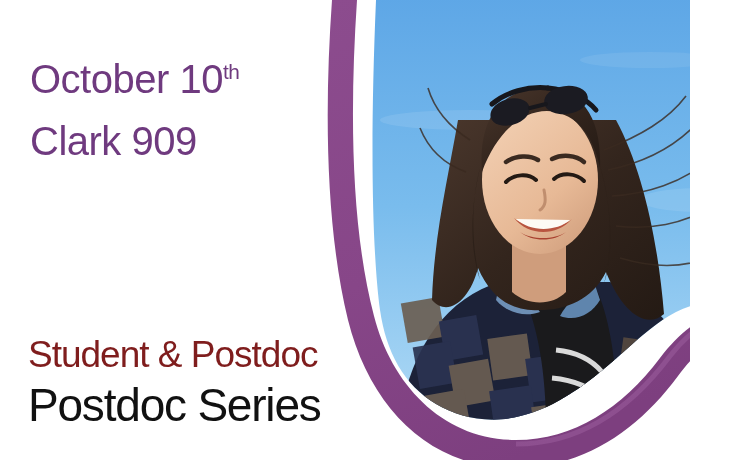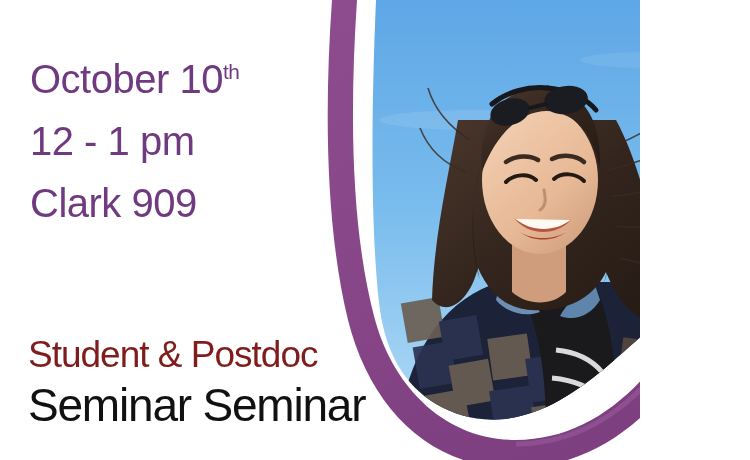--- a/index.html
+++ b/index.html
@@ -1,21 +1,21 @@
 <!DOCTYPE html>
 <html><head>
 <meta charset="utf-8">
 <style>
   html, body {
     margin: 0; padding: 0;
     background: #ffffff;
   }
   #banner {
     position: relative;
-    width: 640px;
+    width: 690px;
     height: 460px;
     background: #ffffff;
     overflow: hidden;
     font-family: "Liberation Sans", sans-serif;
   }
 
   
   #art {
     position: absolute;
     left: 0; top: 0;
@@ -208,22 +208,21 @@
                C 638 430 584 468 514 468
                C 430 468 370 408 348 320
                C 326 230 324 112 332 0 Z" fill="url(#purpleGrad)"></path>
 
       <path d="M 750 314 C 716 312 692 328 670 356 C 634 404 584 444 516 444" stroke="#9a5d9c" stroke-width="5" fill="none" opacity="0.55"></path>
     </g>
   </svg>
 
   <div class="detail-block">
     <div class="detail-line"><span>October 10</span><sup>th</sup></div>
-    <div class="detail-line">12 - 1 pm</div>
     <div class="detail-line">Clark 909</div>
   </div>
 
   <div class="title-block">
     <div class="title-line-1">Student &amp; Postdoc</div>
-    <div class="title-line-2">Seminar Seminar</div>
+    <div class="title-line-2">Postdoc Series</div>
   </div>
 
 </div>
 
 </body></html>

